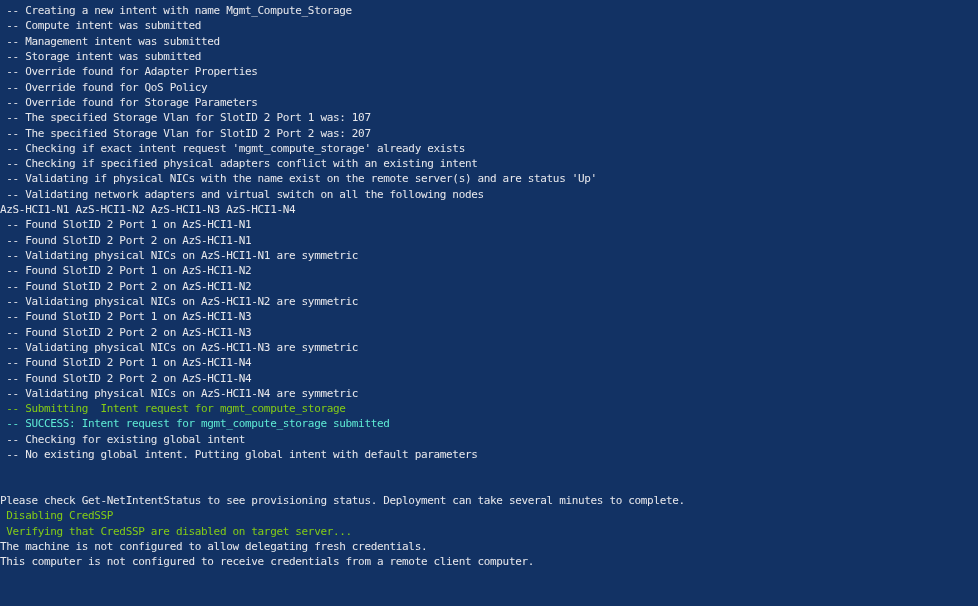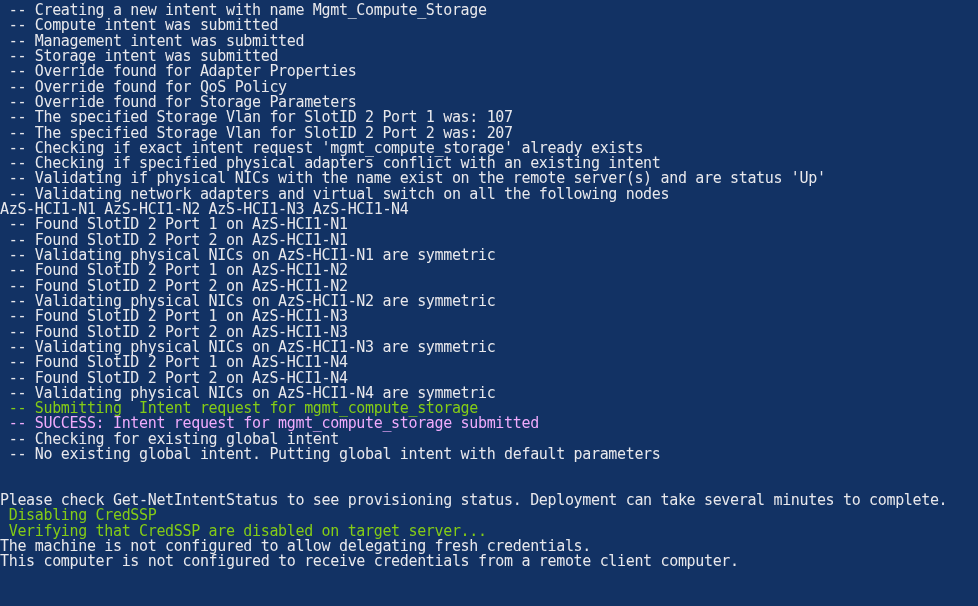--- a/index.html
+++ b/index.html
@@ -12,33 +12,33 @@
     height: 606px;
     overflow: hidden;
   }
   #terminal {
     width: 978px;
     height: 606px;
     background: #123264;
     box-sizing: border-box;
     padding: 3px 0 0 0;
     font-family: "DejaVu Sans Mono", "Liberation Mono", monospace;
-    font-size: 15px;
+    font-size: 11px;
     line-height: 15.32px;
     letter-spacing: -0.34px;
     color: #e8e8ec;
     white-space: pre;
     overflow: hidden;
   }
   .line {
     height: 15.32px;
     white-space: pre;
     display: block;
   }
   .c-white  { color: #e8e8ec; }
   .c-yellow { color: #84cc16; }
-  .c-green  { color: #f0abfc; }
+  .c-green  { color: #5eead4; }
   .blank { color: transparent; }
 </style>
 </head>
 <body>
 
 <div id="terminal"><div class="line c-white"> -- Creating a new intent with name Mgmt_Compute_Storage</div><div class="line c-white"> -- Compute intent was submitted</div><div class="line c-white"> -- Management intent was submitted</div><div class="line c-white"> -- Storage intent was submitted</div><div class="line c-white"> -- Override found for Adapter Properties</div><div class="line c-white"> -- Override found for QoS Policy</div><div class="line c-white"> -- Override found for Storage Parameters</div><div class="line c-white"> -- The specified Storage Vlan for SlotID 2 Port 1 was: 107</div><div class="line c-white"> -- The specified Storage Vlan for SlotID 2 Port 2 was: 207</div><div class="line c-white"> -- Checking if exact intent request 'mgmt_compute_storage' already exists</div><div class="line c-white"> -- Checking if specified physical adapters conflict with an existing intent</div><div class="line c-white"> -- Validating if physical NICs with the name exist on the remote server(s) and are status 'Up'</div><div class="line c-white"> -- Validating network adapters and virtual switch on all the following nodes</div><div class="line c-white">AzS-HCI1-N1 AzS-HCI1-N2 AzS-HCI1-N3 AzS-HCI1-N4</div><div class="line c-white"> -- Found SlotID 2 Port 1 on AzS-HCI1-N1</div><div class="line c-white"> -- Found SlotID 2 Port 2 on AzS-HCI1-N1</div><div class="line c-white"> -- Validating physical NICs on AzS-HCI1-N1 are symmetric</div><div class="line c-white"> -- Found SlotID 2 Port 1 on AzS-HCI1-N2</div><div class="line c-white"> -- Found SlotID 2 Port 2 on AzS-HCI1-N2</div><div class="line c-white"> -- Validating physical NICs on AzS-HCI1-N2 are symmetric</div><div class="line c-white"> -- Found SlotID 2 Port 1 on AzS-HCI1-N3</div><div class="line c-white"> -- Found SlotID 2 Port 2 on AzS-HCI1-N3</div><div class="line c-white"> -- Validating physical NICs on AzS-HCI1-N3 are symmetric</div><div class="line c-white"> -- Found SlotID 2 Port 1 on AzS-HCI1-N4</div><div class="line c-white"> -- Found SlotID 2 Port 2 on AzS-HCI1-N4</div><div class="line c-white"> -- Validating physical NICs on AzS-HCI1-N4 are symmetric</div><div class="line c-yellow"> -- Submitting  Intent request for mgmt_compute_storage</div><div class="line c-green"> -- SUCCESS: Intent request for mgmt_compute_storage submitted</div><div class="line c-white"> -- Checking for existing global intent</div><div class="line c-white"> -- No existing global intent. Putting global intent with default parameters</div><div class="line c-white blank">&nbsp;</div><div class="line c-white blank">&nbsp;</div><div class="line c-white">Please check Get-NetIntentStatus to see provisioning status. Deployment can take several minutes to complete.</div><div class="line c-yellow"> Disabling CredSSP</div><div class="line c-yellow"> Verifying that CredSSP are disabled on target server...</div><div class="line c-white">The machine is not configured to allow delegating fresh credentials.</div><div class="line c-white">This computer is not configured to receive credentials from a remote client computer.</div></div>
 
 </body></html>

